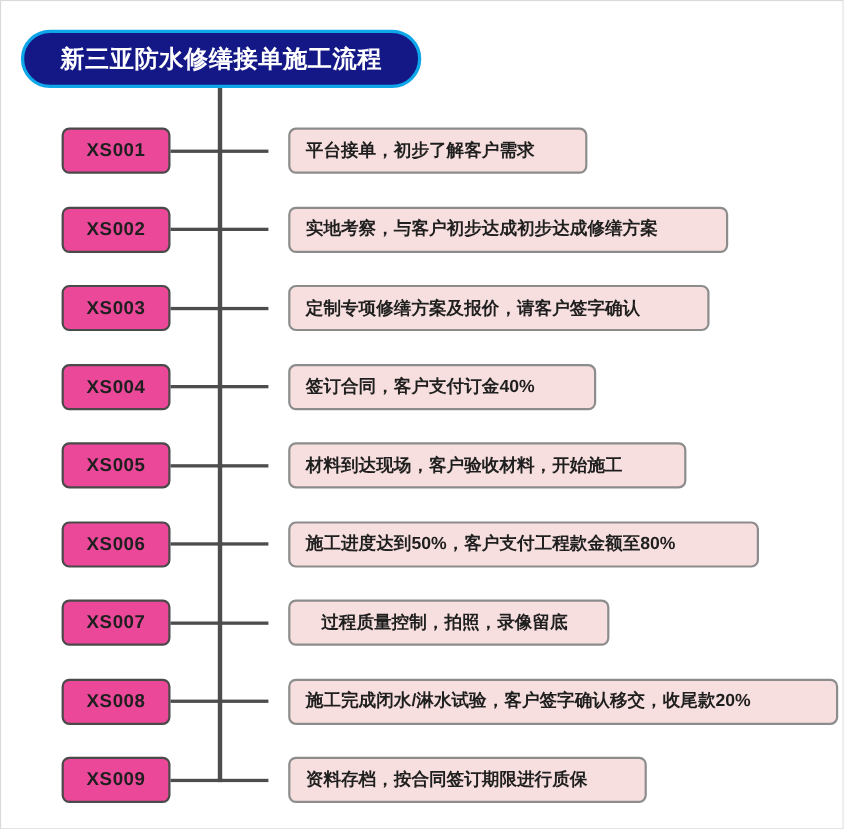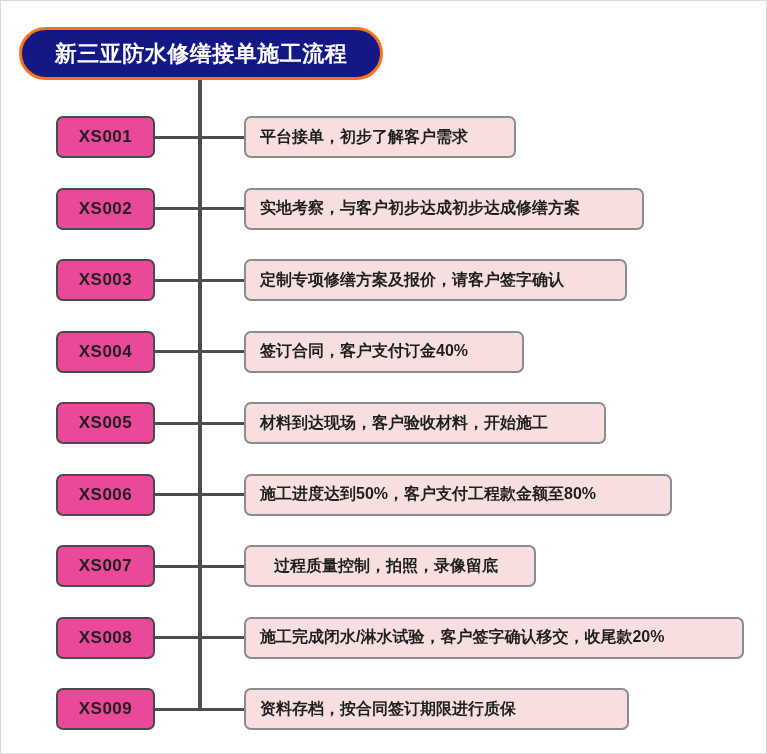--- a/index.html
+++ b/index.html
@@ -19,21 +19,21 @@
   }
 
   
   .title-pill {
     position: absolute;
     left: 18px;
     top: 26px;
     width: 364px;
     height: 53px;
     background: #141887;
-    border: 3px solid #f97316;
+    border: 3px solid #0ea5e9;
     border-radius: 28px;
     box-sizing: border-box;
     display: flex;
     align-items: center;
     justify-content: center;
   }
   .title-text {
     color: #ffffff;
     font-size: 22px;
     font-weight: bold;
@@ -84,21 +84,21 @@
   }
   .code-text {
     color: #1f1f1f;
     font-size: 17px;
     font-weight: bold;
     letter-spacing: 0.5px;
   }
   .desc-box {
     position: absolute;
     top: 0;
-    left: 243px;
+    left: 261px;
     height: 42px;
     background: #f8dfdf;
     border: 2px solid #8c8c8c;
     border-radius: 7px;
     box-sizing: border-box;
     display: flex;
     align-items: center;
     padding: 0 14px;
   }
   .desc-text {
@@ -201,19 +201,19 @@
           <span class="code-text">XS008</span>
         </div>
         <div class="desc-box" style="width: 500px;">
           <span class="desc-text">施工完成闭水/淋水试验，客户签字确认移交，收尾款20%</span>
         </div>
       </div>
       <div class="row" style="top: 687px; width: 767px;">
         <div class="code-box">
           <span class="code-text">XS009</span>
         </div>
-        <div class="desc-box" style="width: 385px;">
+        <div class="desc-box" style="width: 326px;">
           <span class="desc-text">资料存档，按合同签订期限进行质保</span>
         </div>
       </div>
     </div>
 
 </div>
 
 </body></html>

